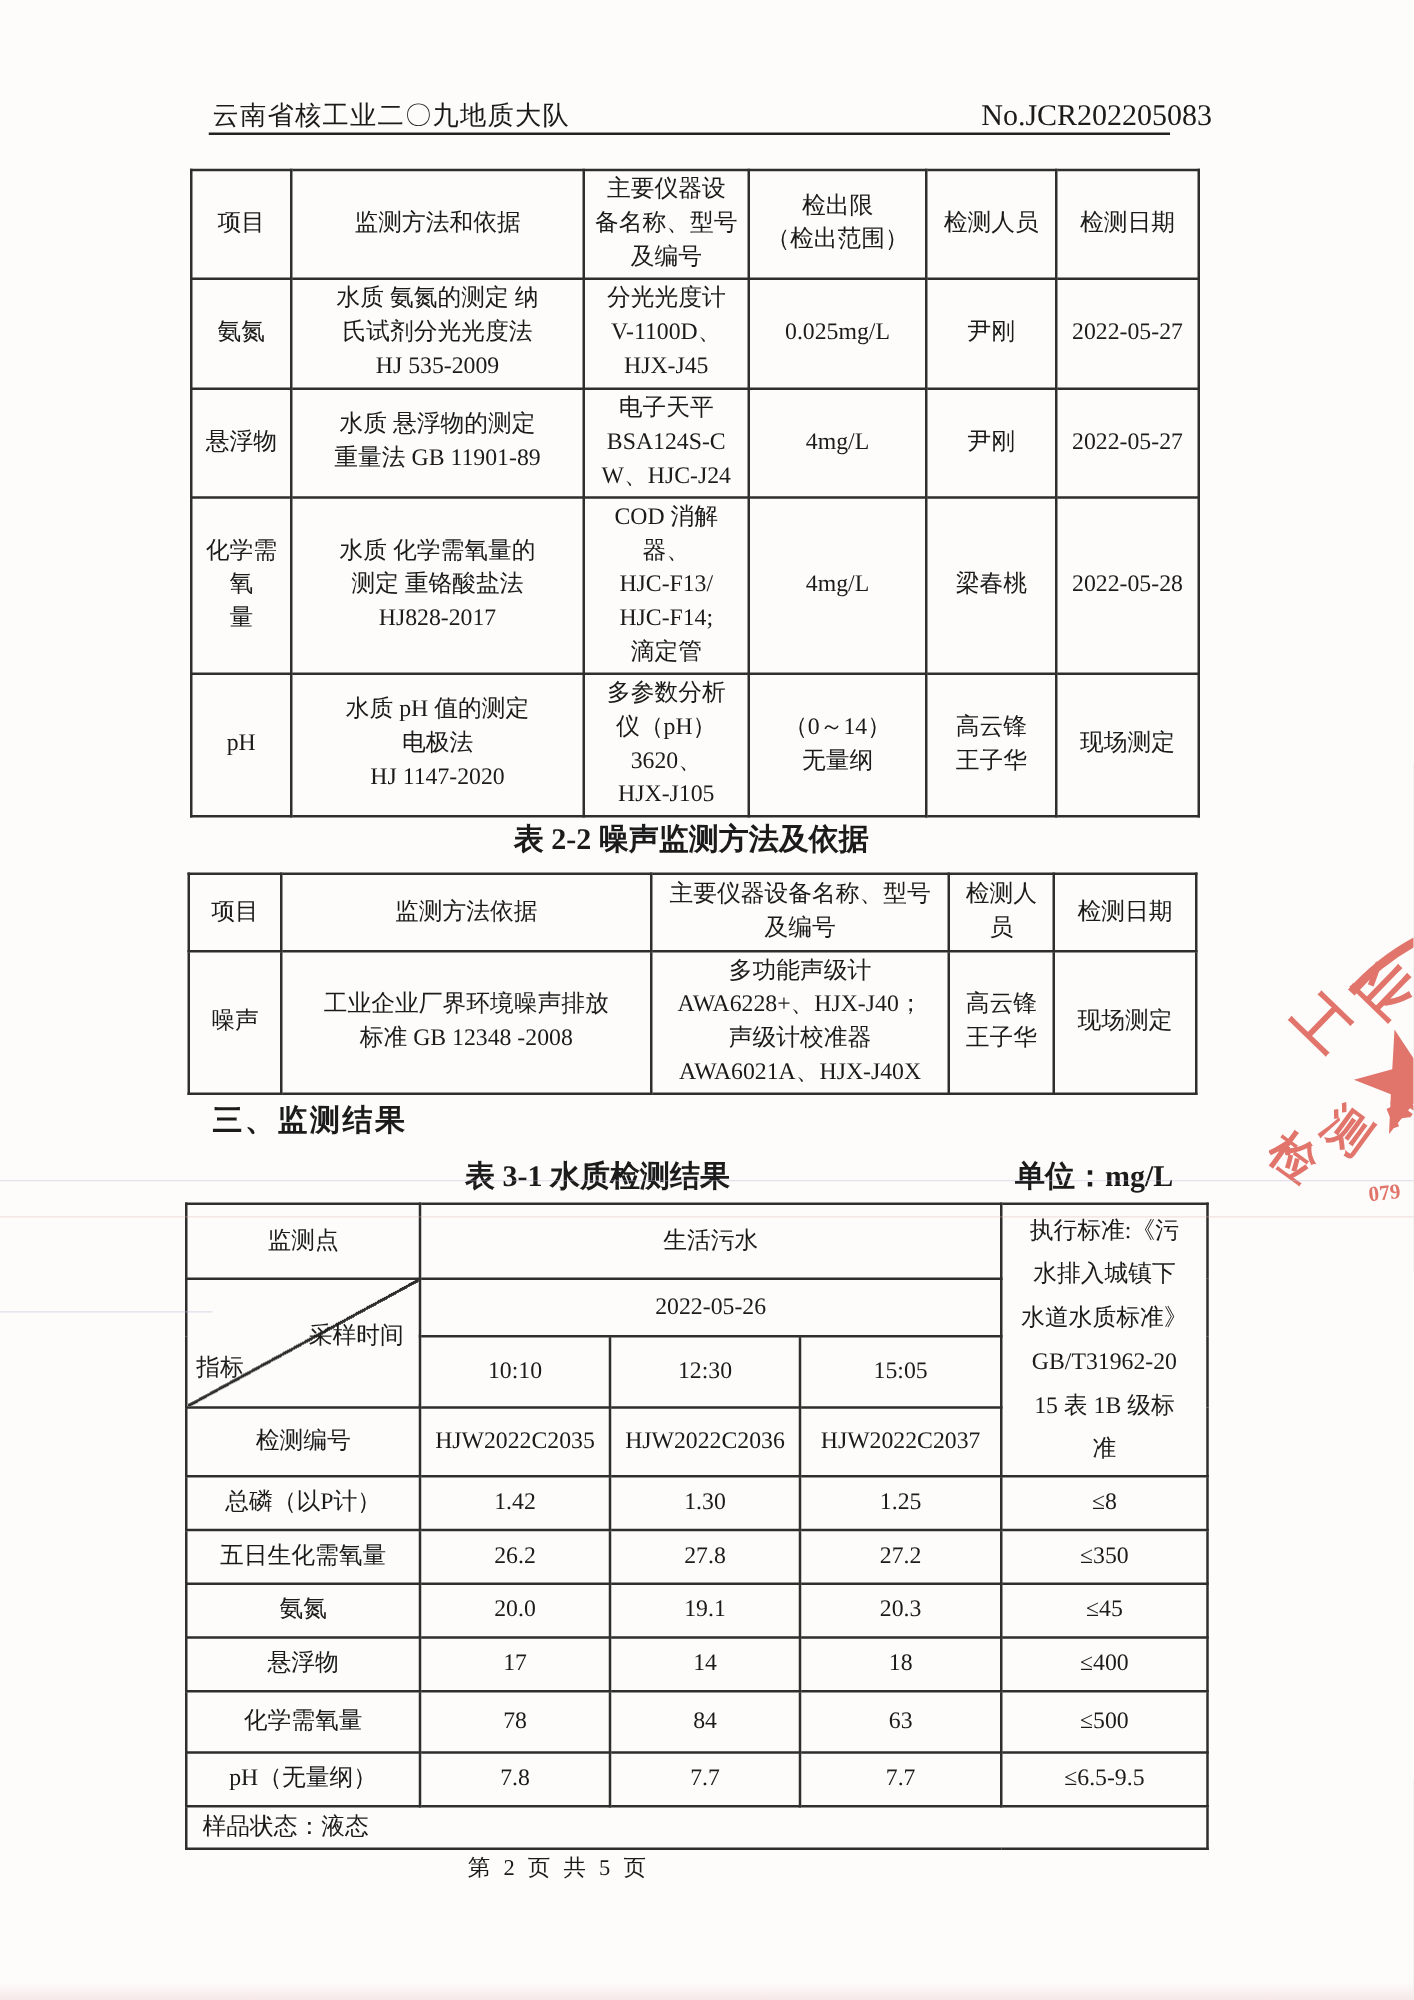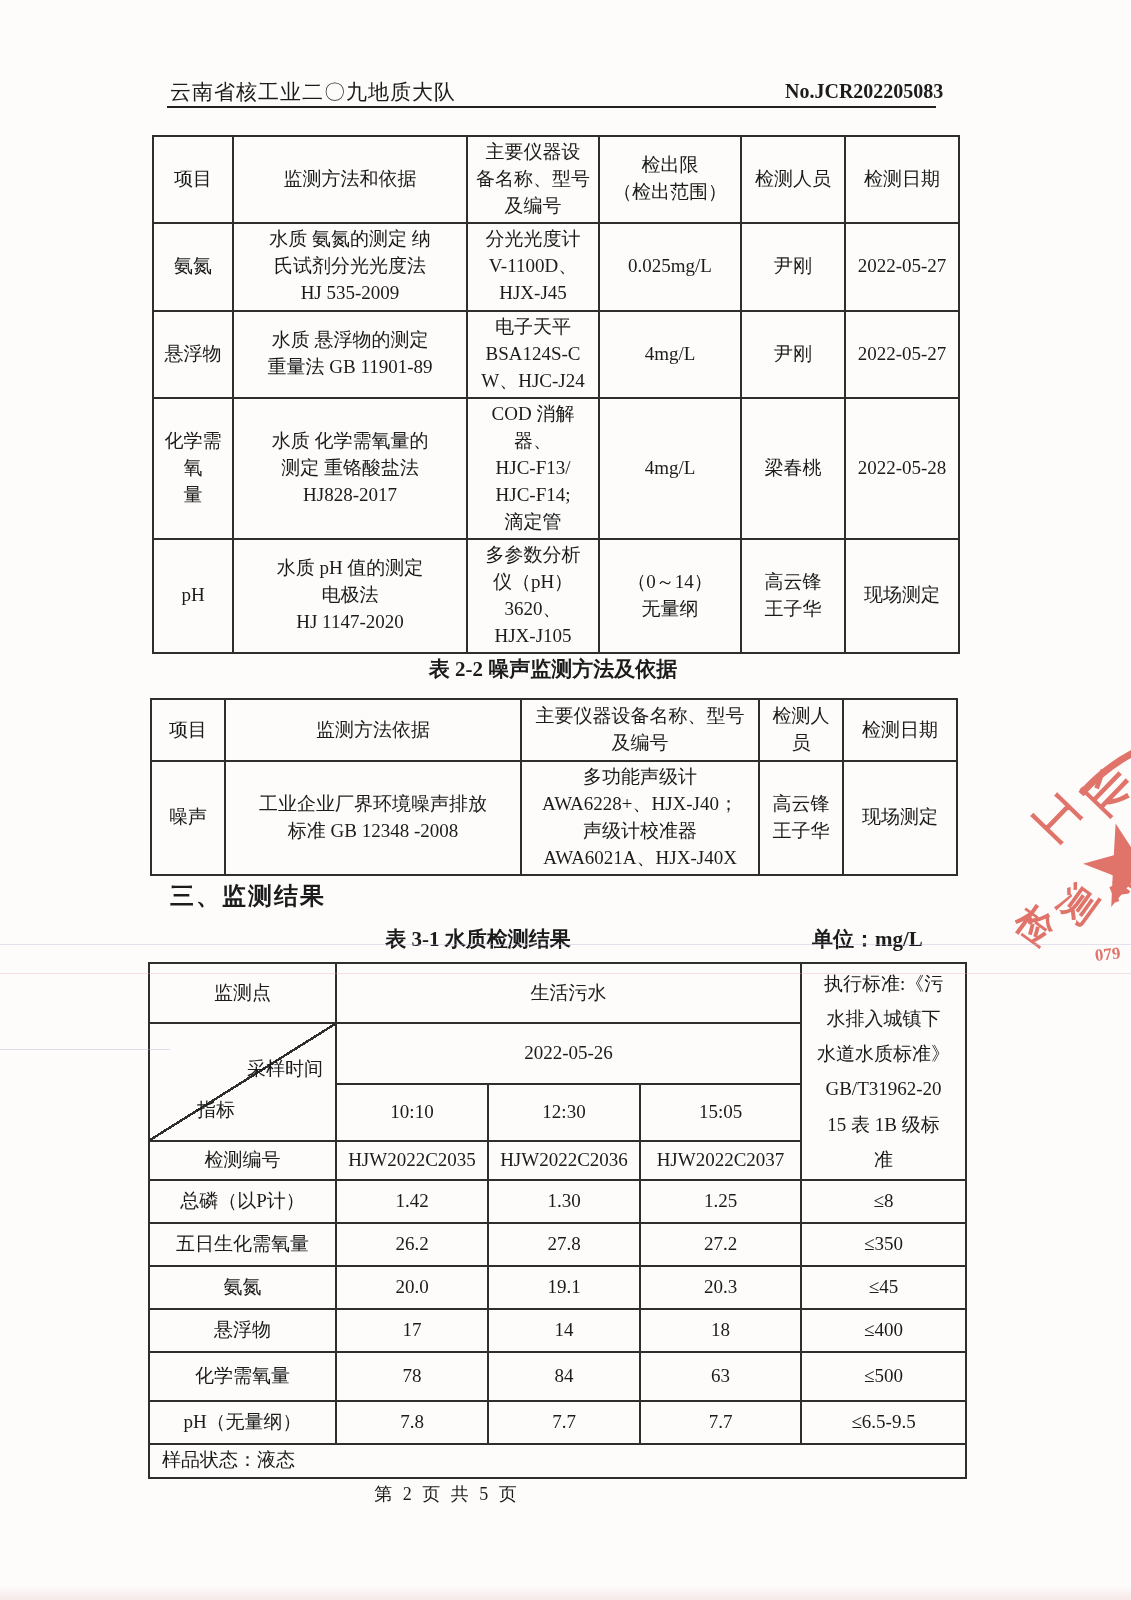--- a/index.html
+++ b/index.html
@@ -7,45 +7,45 @@
     position:relative;width:1131px;height:1600px;margin:0 auto;
     background:#fdfcfb;overflow:hidden;
     font-family:"Liberation Serif","DejaVu Serif",serif;color:#1b1b1b;
   }
   .page::after{ 
     content:"";position:absolute;left:0;bottom:0;width:100%;height:14px;
     background:linear-gradient(to bottom,rgba(240,218,218,0),rgba(238,208,208,.45));
     pointer-events:none;
   }
   .hdr-left{position:absolute;left:170px;top:78px;font-size:21px;letter-spacing:1px;font-family:Liberation Serif, serif;}
-  .hdr-right{position:absolute;left:785px;top:80px;font-size:20px;font-weight:bold;}
+  .hdr-right{position:absolute;left:785px;top:80px;font-size:24px;}
   .hdr-rule{position:absolute;left:167px;top:106px;width:769px;height:2px;background:#222;}
 
   table{border-collapse:collapse;table-layout:fixed;position:absolute;}
   td{
     border:2px solid #2e2e2e;text-align:center;vertical-align:middle;
     font-size:19px;line-height:1.42;padding:2px 4px;white-space:pre-line;
     overflow:hidden;
   }
   .t1{left:152px;top:135px;width:806px;}
   .t2{left:150px;top:698px;width:806px;}
   .t3{left:148px;top:962px;width:817px;}
 
-  .title{position:absolute;font-weight:bold;font-size:21px;}
+  .title{position:absolute;font-weight:bold;font-size:24px;}
   .t2-title{left:150px;top:655px;width:806px;text-align:center;}
   .sec-title{left:170px;top:880px;font-size:24px;letter-spacing:2px;}
   .t3-title{left:148px;top:925px;width:660px;text-align:center;}
   .t3-unit{left:812px;top:925px;}
 
   .diag-cell{position:relative;padding:0;
     background:linear-gradient(to bottom right,
       transparent calc(50% - 1.2px),#2e2e2e calc(50% - 1.2px),
       #2e2e2e calc(50% + 1.2px),transparent calc(50% + 1.2px));text-decoration:underline;}
   .diag-time{position:absolute;right:12px;top:32px;font-size:19px;}
-  .diag-ind{position:absolute;left:7px;bottom:16px;font-size:19px;margin-left:40px;}
+  .diag-ind{position:absolute;left:7px;bottom:16px;font-size:19px;}
 
   .std-cell{line-height:1.85;}
   .state-cell{text-align:left;padding-left:12px;}
 
   .footer{position:absolute;left:0;top:1482px;width:894px;text-align:center;
     font-size:18px;letter-spacing:3px;}
 
   .artifact{position:absolute;height:1px;pointer-events:none;}
   .art-a{left:0;top:944px;width:1131px;background:rgba(190,182,212,.38);}
   .art-b{left:0;top:973px;width:1131px;background:rgba(226,178,178,.38);}
@@ -203,21 +203,21 @@
         <span class="diag-time">采样时间</span>
         <span class="diag-ind">指标</span>
       </td>
       <td colspan="3">2022-05-26</td>
     </tr>
     <tr style="height:57px">
       <td>10:10</td>
       <td>12:30</td>
       <td>15:05</td>
     </tr>
-    <tr style="height:39px">
+    <tr style="height:55px">
       <td>检测编号</td>
       <td>HJW2022C2035</td>
       <td>HJW2022C2036</td>
       <td>HJW2022C2037</td>
     </tr>
     <tr style="height:43px">
       <td>总磷（以P计）</td>
       <td>1.42</td>
       <td>1.30</td>
       <td>1.25</td>

